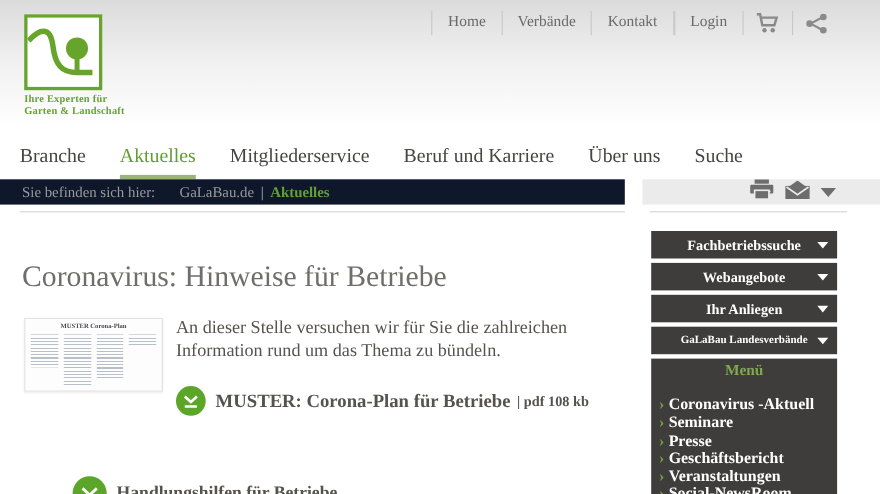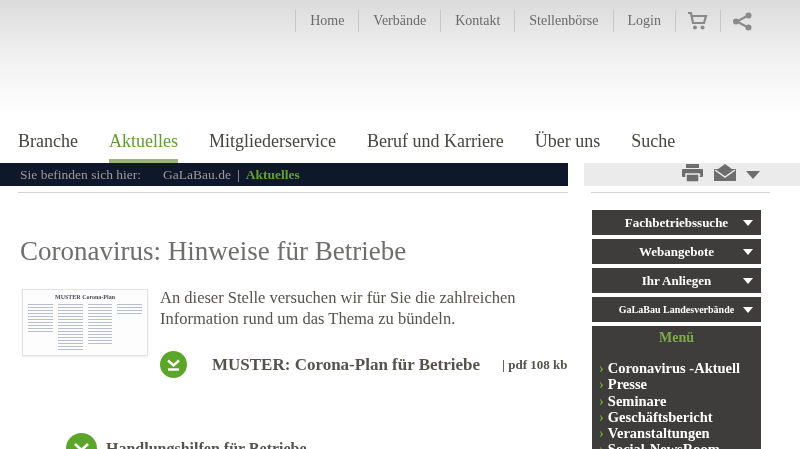--- a/index.html
+++ b/index.html
@@ -41,21 +41,21 @@
   .doc-thumb { position:absolute; left:22px; top:289px; width:126px; height:67px; background:#fdfdfd;
                border:1px solid #e2e2e2; box-shadow:0 1px 2px rgba(0,0,0,0.08); padding:4px 5px; }
   .doc-title { text-align:center; font-size:6px; font-weight:bold; color:#4a4a55; }
   .doc-cols { display:flex; gap:5px; margin-top:4px; }
   .doc-col { flex:1; background:repeating-linear-gradient(#b7bfca 0 1px, transparent 1px 3px); }
   .doc-col.c1 { height:30px; } .doc-col.c2 { height:46px; } .doc-col.c3 { height:42px; } .doc-col.c4 { height:12px; }
 
   .intro { position:absolute; left:160px; top:287px; width:356px; font-size:16.5px; line-height:21px; color:#56534c; }
 
   .download { position:absolute; display:flex; align-items:center; cursor:pointer; }
-  .dl-1 { left:160px; top:351px;gap:16px; }
+  .dl-1 { left:160px; top:351px; }
   .dl-2 { left:66px; top:433px; }
   .dl-circle { border-radius:50%; background:#5ba629; display:flex; align-items:center; justify-content:center; flex:none; }
   .dl-1 .dl-circle { width:27px; height:27px; }
   .dl-2 .dl-circle { width:31px; height:31px; }
   .dl-text { margin-left:9px; font-size:17px; font-weight:600; color:#56534c; white-space:nowrap; }
   .dl-meta { font-size:13px; font-weight:bold; margin-left:6px; }
   .dl-2 .dl-text { font-size:16px; }
 
   
   .sidebar { position:absolute; left:592px; top:210px; width:169px; }
@@ -68,30 +68,42 @@
   .menu-list { list-style:none; margin-top:14px; padding-left:7px; }
   .menu-item { font-size:14.5px; font-weight:bold; color:#fff; line-height:16.3px; cursor:pointer; white-space:nowrap; }
   .menu-item .chev { color:#72a73d; margin-right:4px; font-weight:bold; }
 </style>
 </head>
 <body>
 
 <div class="page">
 
   <div class="header">
+    <div class="logo-block">
+      <div class="logo-square">
+        <svg width="65" height="63" viewBox="0 0 65 63">
+          <path d="M1,21 C13,8 21,10 23,25 C25,43 31,50 45,50 L59,50" stroke="#67a42c" stroke-width="5" fill="none"></path>
+          <circle cx="45" cy="28" r="10" fill="#67a42c"></circle>
+          <rect x="42.8" y="37" width="4.5" height="12" fill="#67a42c"></rect>
+        </svg>
+      </div>
+      <div class="tagline">
+        <div>Ihre Experten für</div>
+        <div>Garten &amp; Landschaft</div>
+      </div>
+    </div>
 
     <nav class="top-nav">
       <div class="tn-sep"></div>
       <a class="tn-item">Home</a>
       <div class="tn-sep"></div>
       <a class="tn-item">Verbände</a>
       <div class="tn-sep"></div>
       <a class="tn-item">Kontakt</a>
       <div class="tn-sep"></div>
-      <a class="tn-item">Stellenbörse</a>
       <div class="tn-sep"></div>
       <a class="tn-item">Login</a>
       <div class="tn-sep"></div>
       <span class="tn-icon">
         <svg width="22" height="20" viewBox="0 0 22 20">
           <path d="M1,2 L4,2 L6,12 L17,12 L19,5 L5,5" stroke="#8a8a8a" stroke-width="2.2" fill="none"></path>
           <circle cx="8" cy="16.5" r="2" fill="#8a8a8a"></circle>
           <circle cx="15.5" cy="16.5" r="2" fill="#8a8a8a"></circle>
         </svg>
       </span>
@@ -194,22 +206,22 @@
     </div>
     <div class="acc-btn" style="font-size:10px;">
       <span>GaLaBau Landesverbände</span>
       <span class="acc-arrow"></span>
     </div>
 
     <div class="menu-block">
       <div class="menu-title">Menü</div>
       <ul class="menu-list">
         <li class="menu-item"><span class="chev">›</span><span>Coronavirus -Aktuell</span></li>
+        <li class="menu-item"><span class="chev">›</span><span>Seminare</span></li>
         <li class="menu-item"><span class="chev">›</span><span>Presse</span></li>
-        <li class="menu-item"><span class="chev">›</span><span>Seminare</span></li>
         <li class="menu-item"><span class="chev">›</span><span>Geschäftsbericht</span></li>
         <li class="menu-item"><span class="chev">›</span><span>Veranstaltungen</span></li>
         <li class="menu-item"><span class="chev">›</span><span>Social-NewsRoom</span></li>
       </ul>
     </div>
   </aside>
 
 </div>
 
 </body></html>

